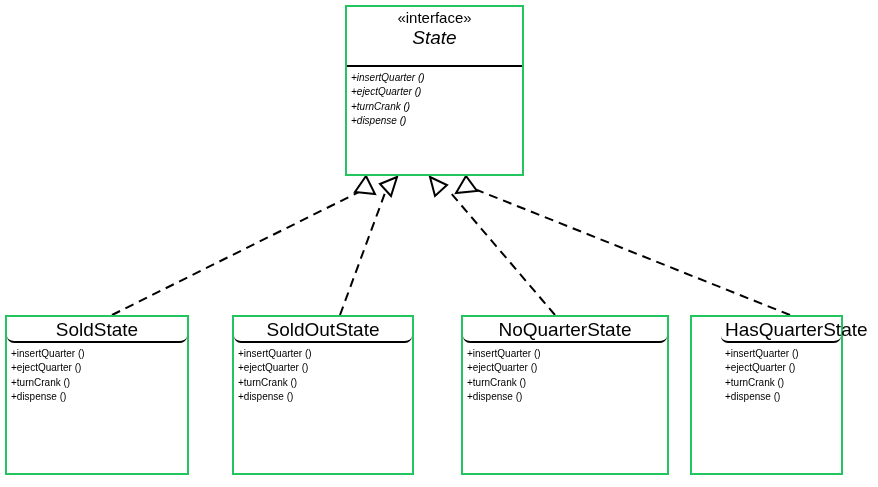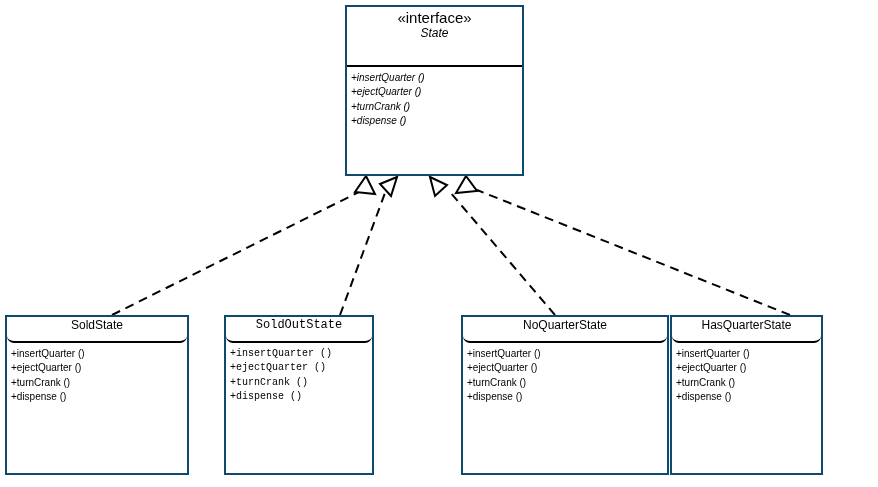--- a/index.html
+++ b/index.html
@@ -26,39 +26,39 @@
     top: 0;
     width: 878px;
     height: 487px;
     pointer-events: none;
   }
   
   .uml-box {
     position: absolute;
     box-sizing: border-box;
     background: #ffffff;
-    border: 2px solid #0c4a6e;
+    border: 2px solid #22c55e;
     z-index: 2;
   }
   .uml-header {
     box-sizing: border-box;
     border-bottom: 2px solid #000000;
     text-align: center;
     padding: 3px 4px 4px 4px;
     line-height: 1.12;
     font-size: 16px;
   }
   .uml-header .stereotype {
     display: block;
     font-style: normal;
     font-size: 15px;
   }
   .uml-header .cls-name {
     display: block;
-    font-size: 12px;
+    font-size: 19px;
   }
   .uml-box.abstract .uml-header .cls-name {
     font-style: italic;
     font-weight: normal;
   }
   .uml-members {
     box-sizing: border-box;
     padding: 4px 0 0 4px;
   }
   .uml-member {
@@ -77,23 +77,23 @@
     top: 5px;
     width: 179px;
     height: 171px;
   }
   #box-state .uml-header { height: 60px; }
 
   .subclass { top: 315px; height: 160px; }
   .subclass .uml-header { height: 26px; padding-top: 2px; border-radius: 7px; }
 
   #box-soldstate      { left: 5px;   width: 184px; }
-  #box-soldoutstate   { left: 224px; width: 150px; font-family: Liberation Mono, monospace; }
+  #box-soldoutstate   { left: 232px; width: 182px; }
   #box-noquarterstate { left: 461px; width: 208px; }
-  #box-hasquarterstate{ left: 670px; width: 153px; }
+  #box-hasquarterstate{ left: 690px; width: 153px; padding-left: 29px; }
 </style>
 </head>
 <body>
 
 <div id="diagram">
 
   <svg id="connectors" viewBox="0 0 878 487" width="878" height="487" xmlns="http://www.w3.org/2000/svg">
 
     <g>
       <line x1="112" y1="315" x2="363" y2="190" stroke="#000000" stroke-width="2" stroke-dasharray="9,6"></line>

